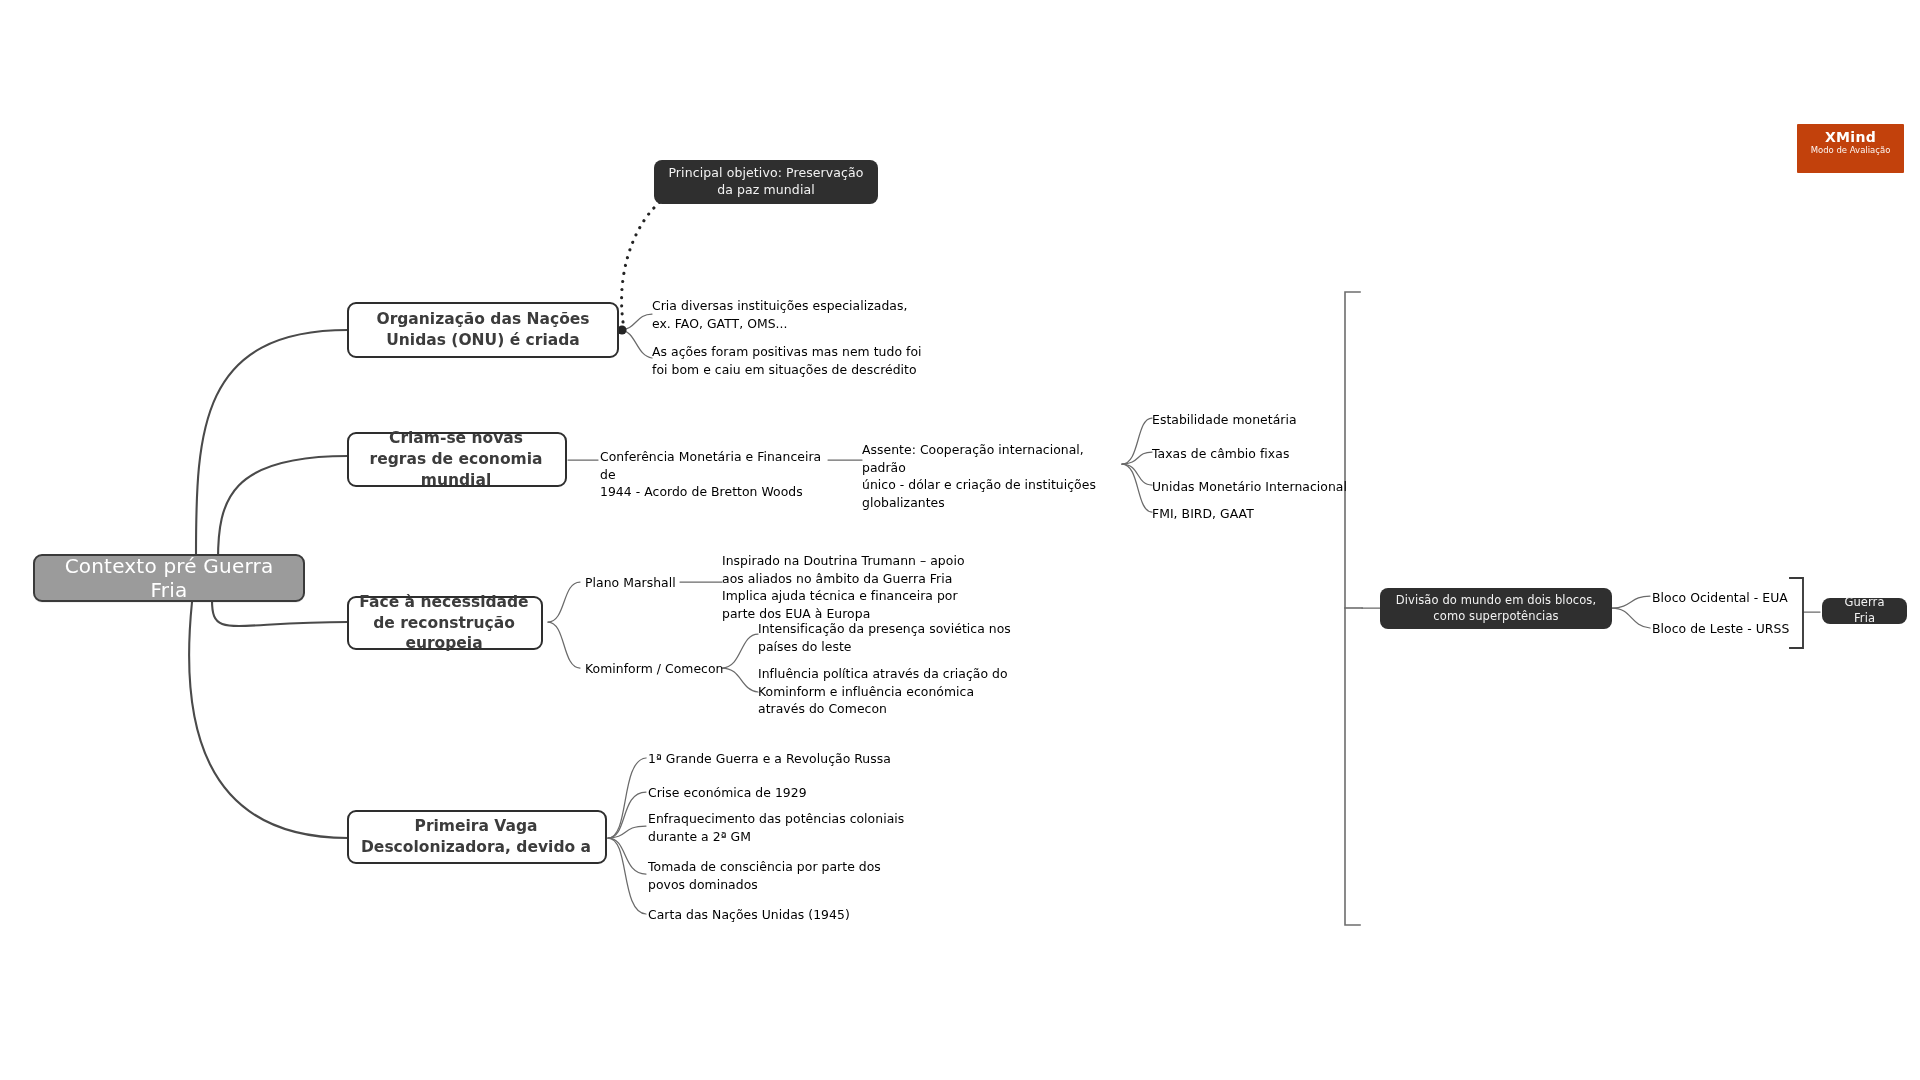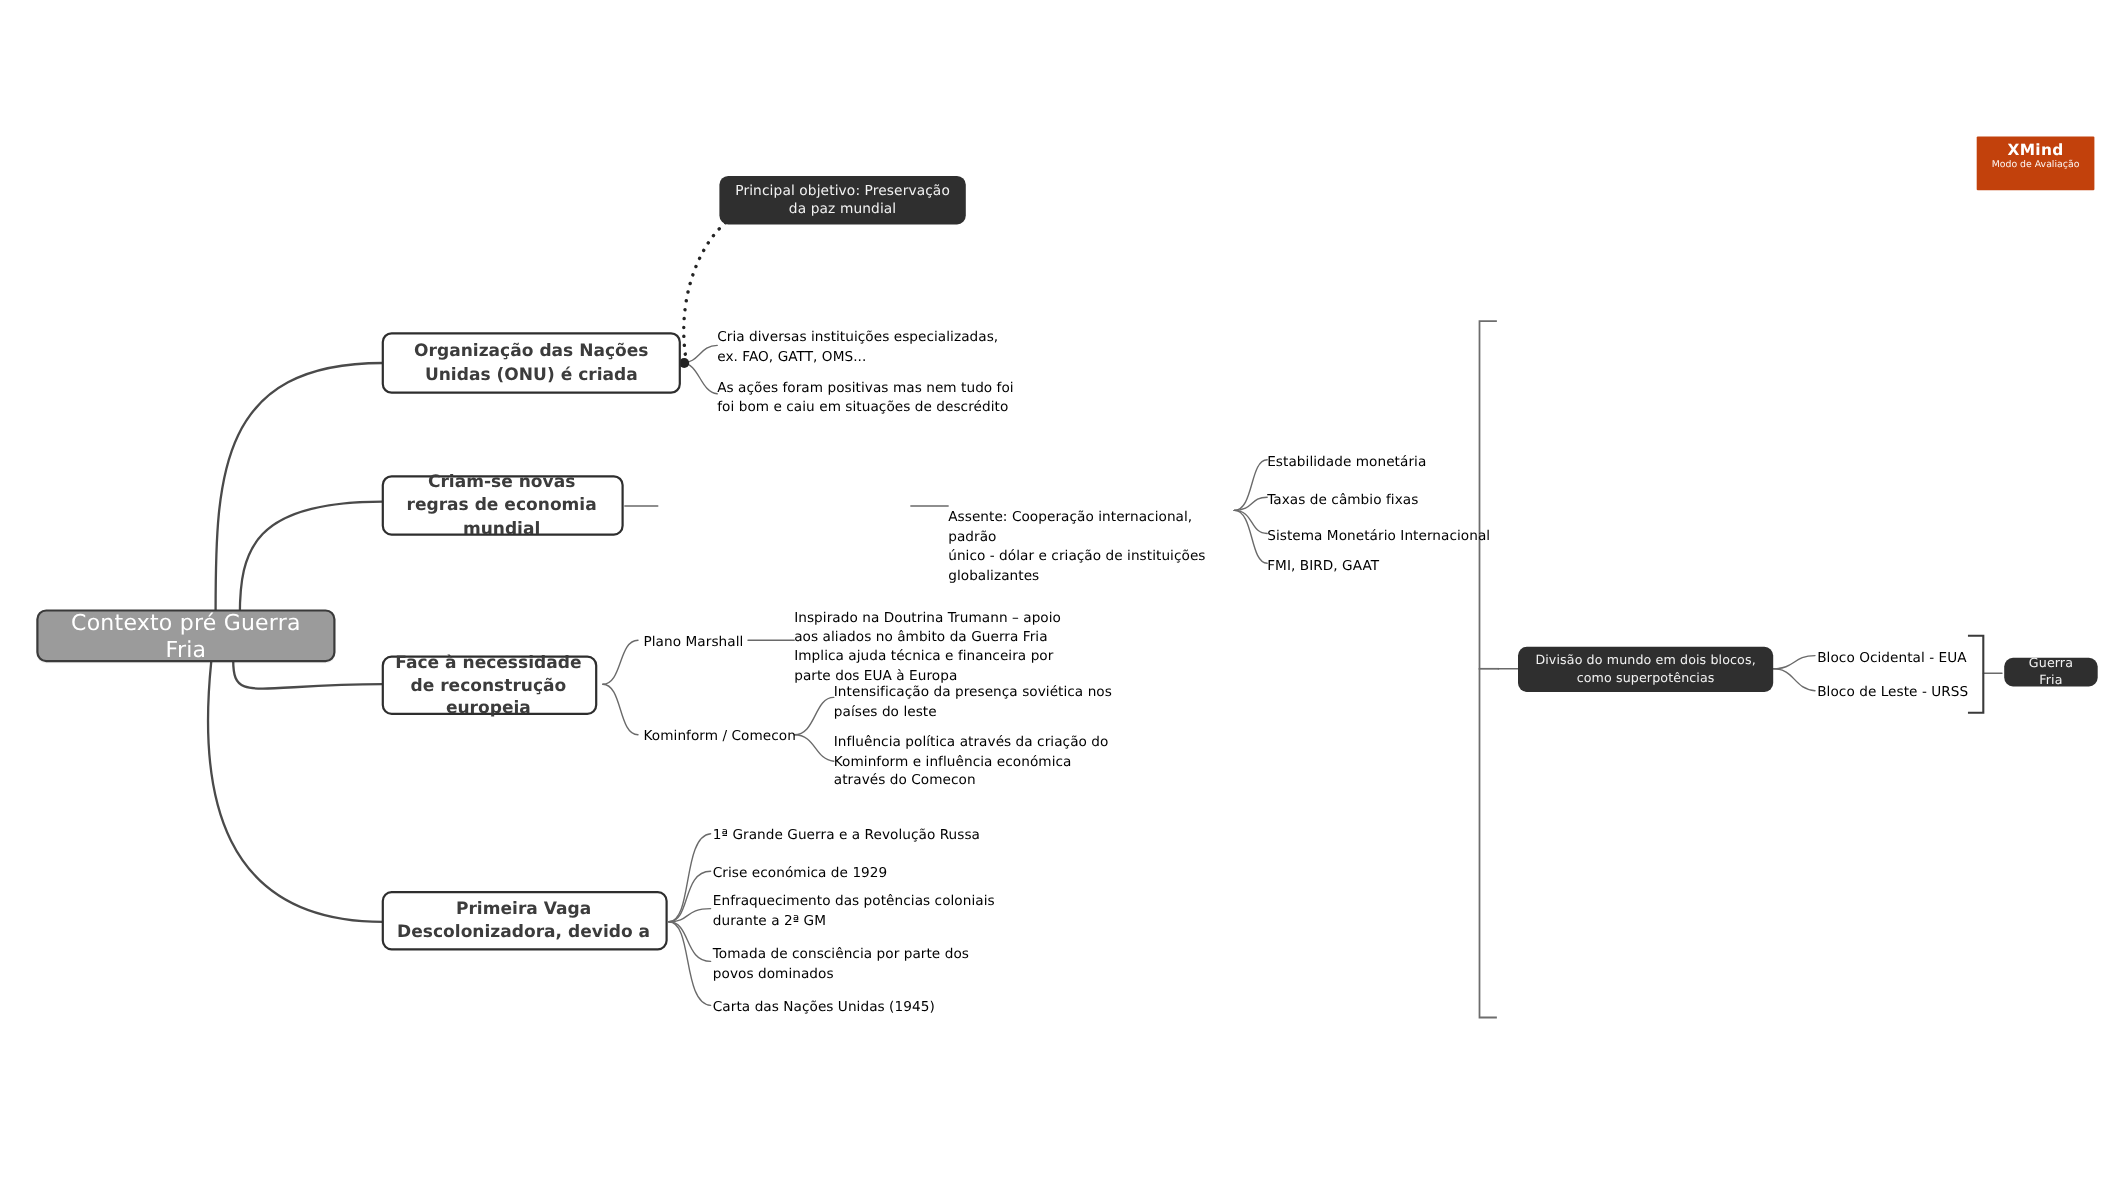--- a/index.html
+++ b/index.html
@@ -215,26 +215,28 @@
     <span>Organização das Nações Unidas (ONU) é criada</span>
   </div>
   <div class="leaf" style="left:652px; top:297px; width:260px;">Cria diversas instituições especializadas,
 ex. FAO, GATT, OMS...</div>
   <div class="leaf" style="left:652px; top:343px; width:270px;">As ações foram positivas mas nem tudo foi
 foi bom e caiu em situações de descrédito</div>
 
   <div class="node main-topic bold" style="left:347px; top:432px; width:220px; height:55px;">
     <span>Criam-se novas regras de economia mundial</span>
   </div>
-  <div class="leaf" style="left:862px; top:441px; width:248px;margin-top:20px;">Assente: Cooperação internacional, padrão
+  <div class="leaf" style="left:600px; top:448px; width:235px;">Conferência Monetária e Financeira de
+1944 - Acordo de Bretton Woods</div>
+  <div class="leaf" style="left:862px; top:441px; width:248px;">Assente: Cooperação internacional, padrão
 único - dólar e criação de instituições
 globalizantes</div>
   <div class="leaf" style="left:1152px; top:411px; width:230px;">Estabilidade monetária</div>
   <div class="leaf" style="left:1152px; top:445px; width:230px;">Taxas de câmbio fixas</div>
-  <div class="leaf" style="left:1152px; top:478px; width:240px;">Sistema Monetário Internacional</div>
+  <div class="leaf" style="left:1152px; top:478px; width:240px;">Unidas Monetário Internacional</div>
   <div class="leaf" style="left:1152px; top:505px; width:230px;">FMI, BIRD, GAAT</div>
 
   <div class="node main-topic bold" style="left:347px; top:596px; width:196px; height:54px;">
     <span>Face à necessidade de reconstrução europeia</span>
   </div>
   <div class="leaf" style="left:585px; top:574px; width:120px;">Plano Marshall</div>
   <div class="leaf" style="left:722px; top:552px; width:262px;">Inspirado na Doutrina Trumann – apoio
 aos aliados no âmbito da Guerra Fria
 Implica ajuda técnica e financeira por
 parte dos EUA à Europa</div>

